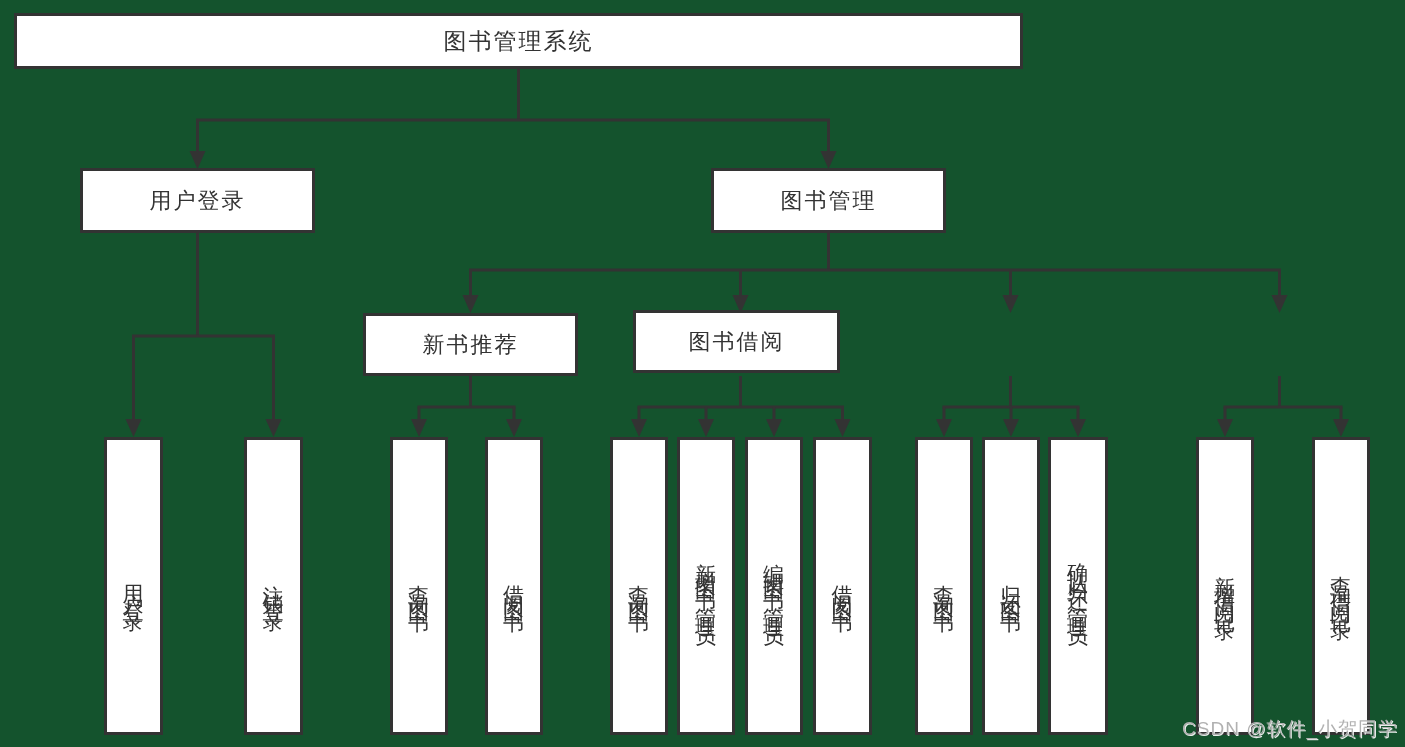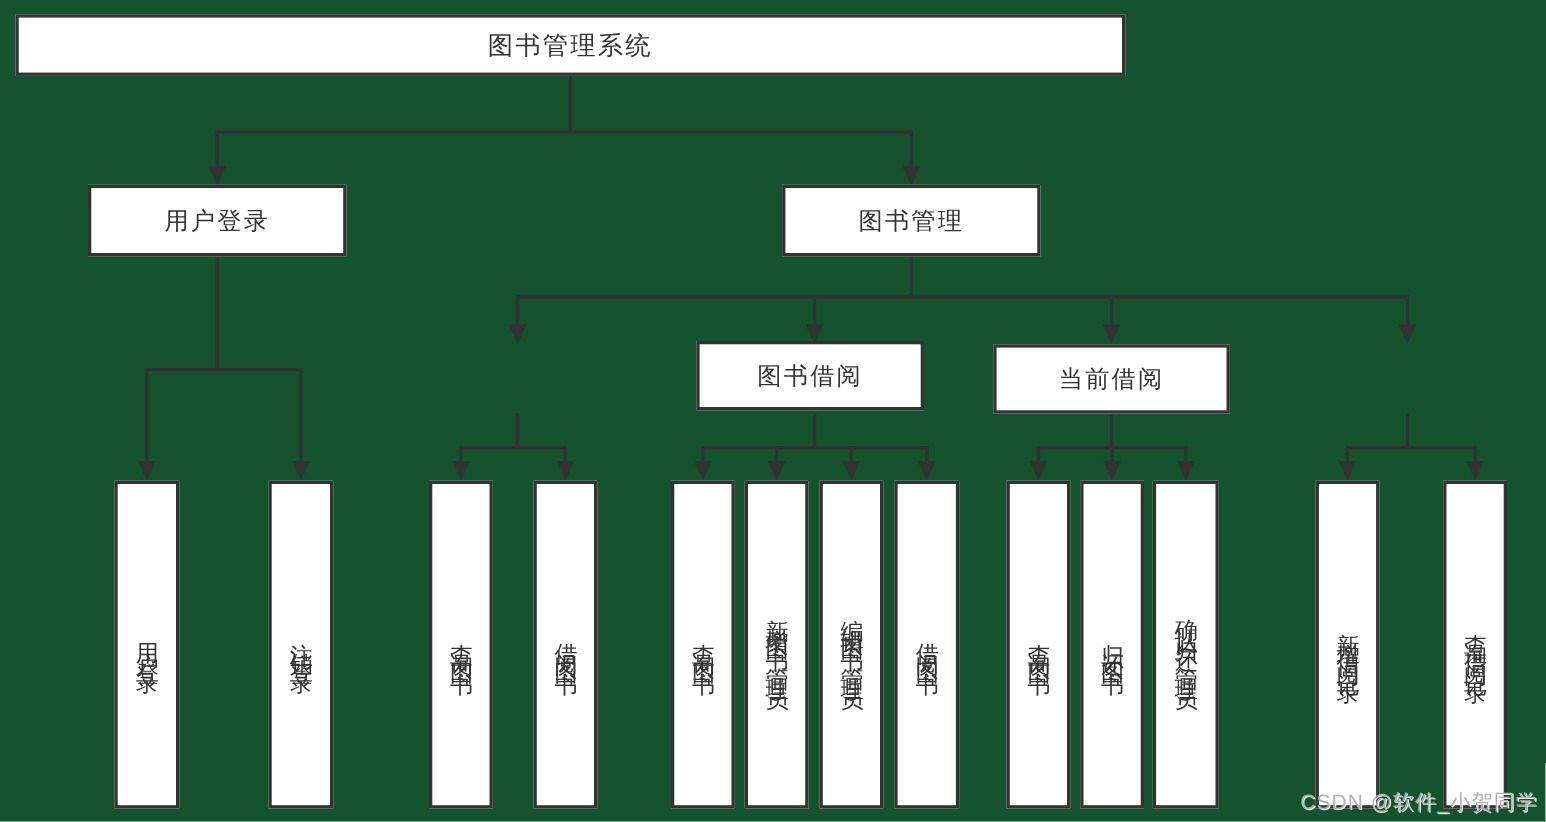--- a/index.html
+++ b/index.html
@@ -127,22 +127,22 @@
       <polygon points="1217,419 1233,419 1225,437"></polygon>
       <polygon points="1333,419 1349,419 1341,437"></polygon>
     </g>
   </svg>
 
   <div class="node hnode root-node" style="left:14px; top:13px; width:1009px; height:56px;">图书管理系统</div>
 
   <div class="node hnode" style="left:80px; top:168px; width:235px; height:65px;">用户登录</div>
   <div class="node hnode" style="left:711px; top:168px; width:235px; height:65px;">图书管理</div>
 
+  <div class="node hnode" style="left:363px; top:313px; width:215px; height:63px;">新书推荐</div>
   <div class="node hnode" style="left:633px; top:310px; width:207px; height:63px;">图书借阅</div>
-  <div class="node hnode" style="left:903px; top:313px; width:215px; height:63px;">当前借阅</div>
 
   <div class="node vnode" style="left:104px; top:437px; width:59px; height:298px;">用户登录</div>
   <div class="node vnode" style="left:244px; top:437px; width:59px; height:298px;">注销登录</div>
 
   <div class="node vnode" style="left:390px; top:437px; width:58px; height:298px;">查询图书</div>
   <div class="node vnode" style="left:485px; top:437px; width:58px; height:298px;">借阅图书</div>
 
   <div class="node vnode" style="left:610px; top:437px; width:58px; height:298px;">查询图书</div>
   <div class="node vnode" style="left:677px; top:437px; width:58px; height:298px;">新增图书（管理员）</div>
   <div class="node vnode" style="left:745px; top:437px; width:58px; height:298px;">编辑图书（管理员）</div>

